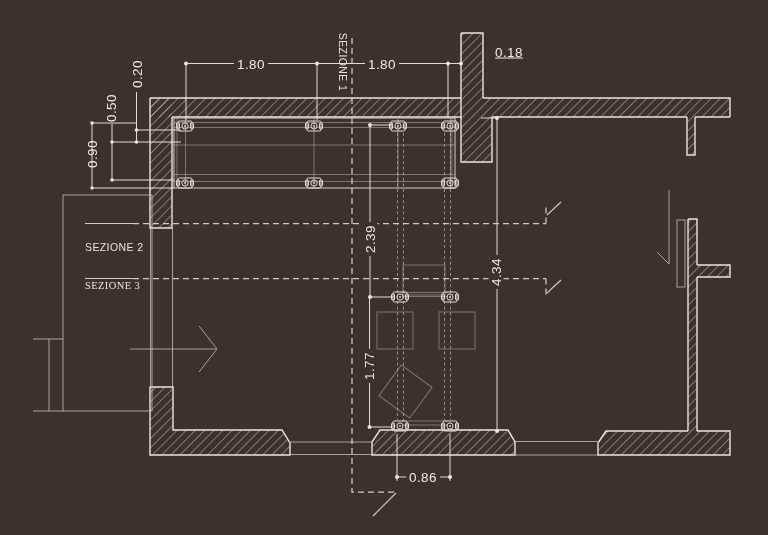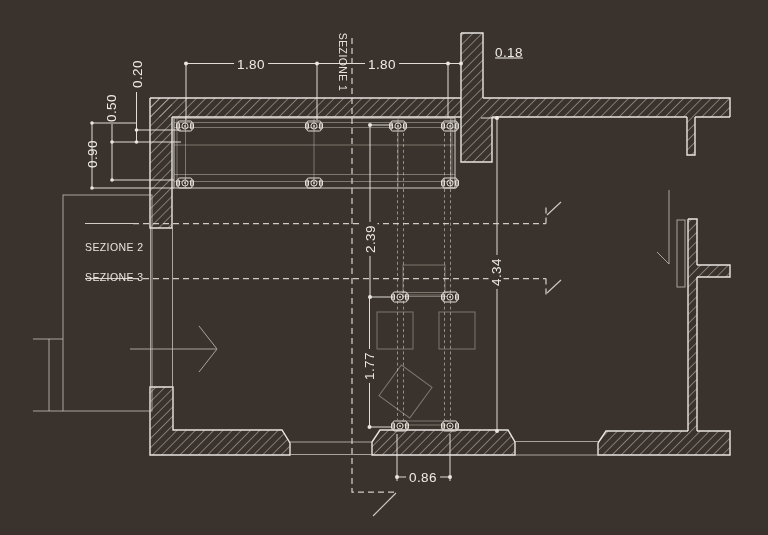--- a/index.html
+++ b/index.html
@@ -185,15 +185,15 @@
 <div class="lbl vert nobg" style="left:111px;top:108px;">0.50</div>
 <div class="lbl vert nobg" style="left:92px;top:154px;">0.90</div>
 
 <div class="lbl vert" style="left:370px;top:239px;">2.39</div>
 <div class="lbl vert" style="left:369px;top:366px;">1.77</div>
 <div class="lbl vert" style="left:496px;top:272px;">4.34</div>
 <div class="lbl" style="left:423px;top:477px;">0.86</div>
 
 <div class="sezlbl vdown" style="left:343px;top:62px;">SEZIONE 1</div>
 <div class="sezlbl" style="left:85px;top:212px;margin-top:29px;">SEZIONE 2</div>
-<div class="sezlbl" style="left:85px;top:271px;">SEZIONE 3</div>
+<div class="sezlbl" style="left:85px;top:280px;font-family:Liberation Serif, serif;">SEZIONE 3</div>
 
 </div>
 
 </body></html>

